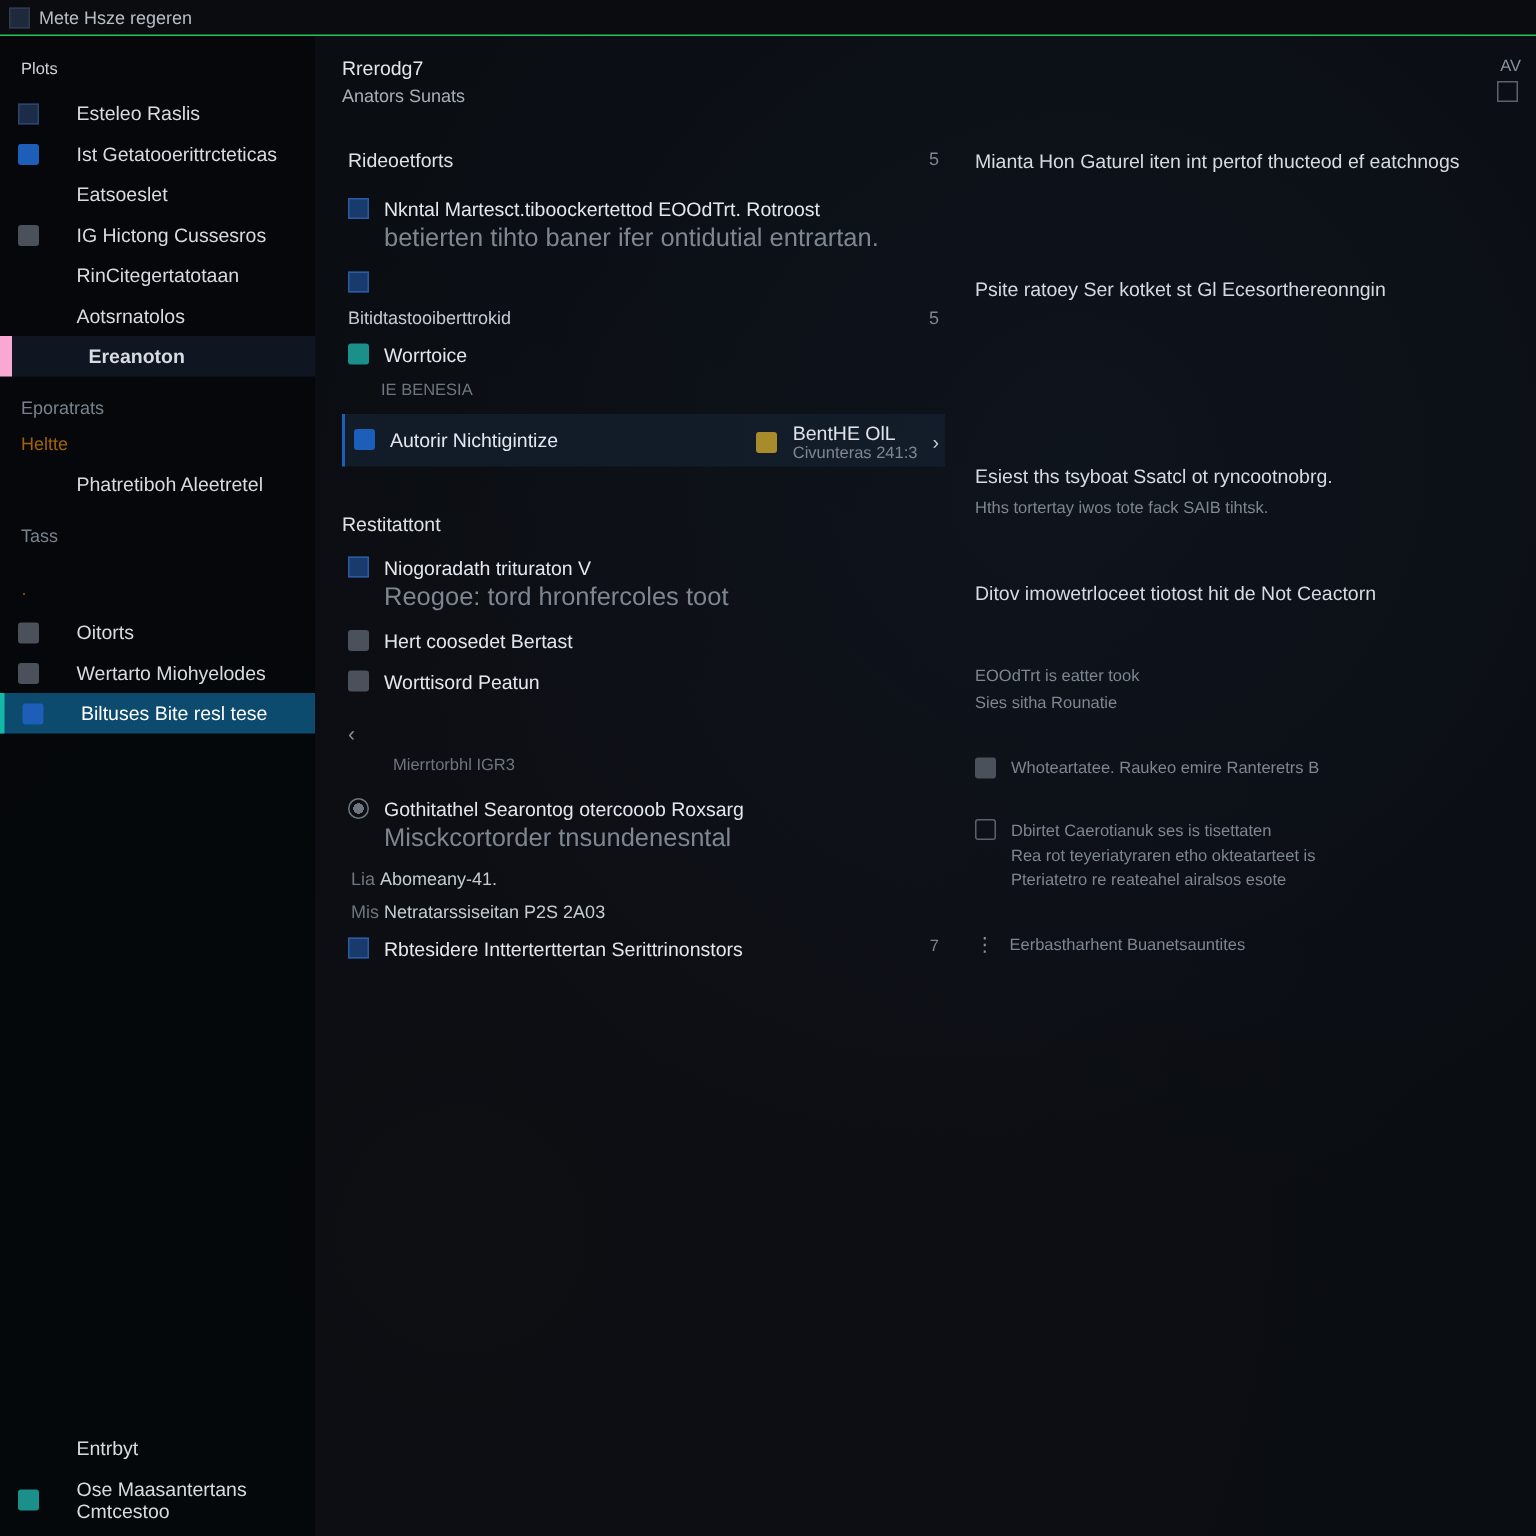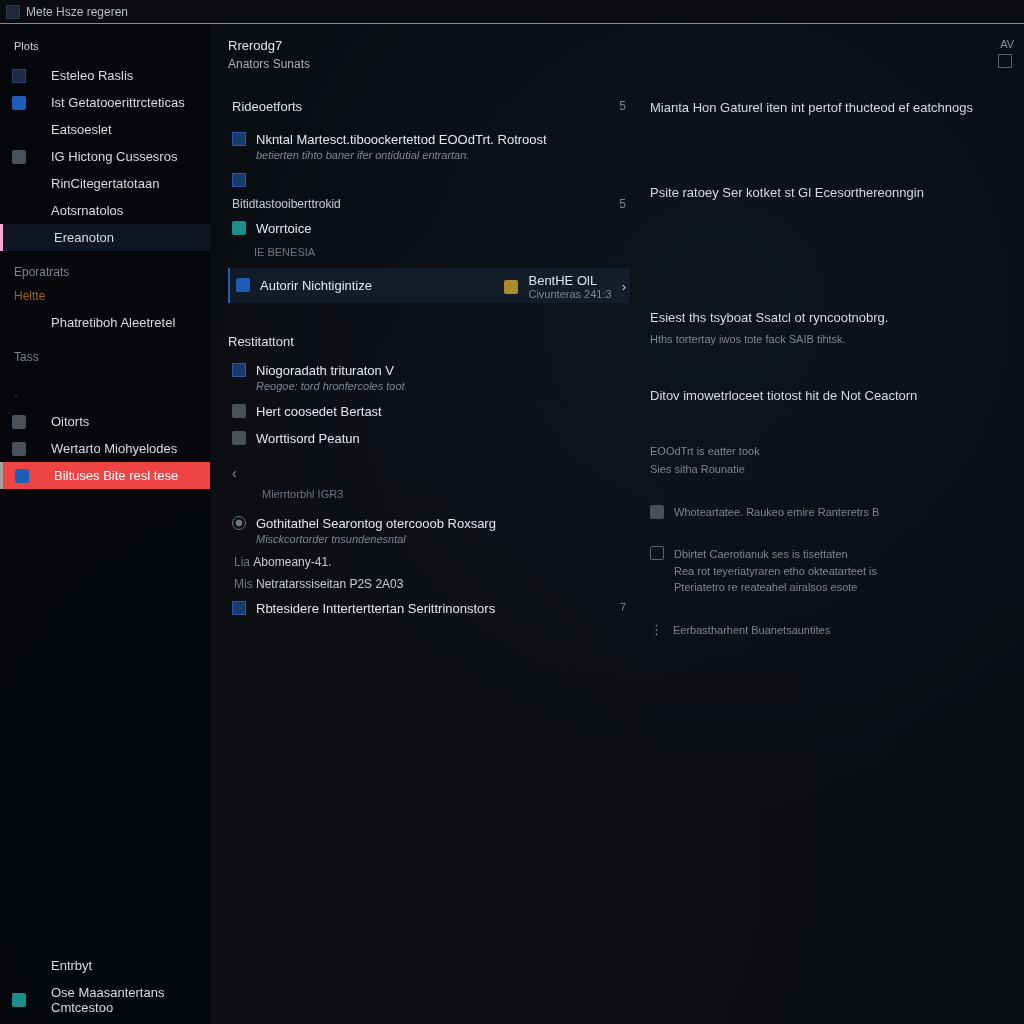--- a/index.html
+++ b/index.html
@@ -50,26 +50,27 @@
 }
 .side-item, .side-sub {
   display: flex; align-items: center;
   padding: 6px 12px;
   font-size: 13px;
   color: #d8dce2;
   cursor: pointer;
   gap: 25px;
 }
 .side-item.selected {
-  background: #ef4444;
+  background: #0c4a6e;
   color: #fff;
-  border-left: 3px solid #a3a3a3;
+  border-left: 3px solid #14b8a6;
 }
 .side-item.active-left {
-  border-left: 3px solid #f9a8d4;
+  border-left: 8px solid #f9a8d4;
+  font-weight: bold;
 }
 .side-sub {
   padding-left: 14px;
   color: #a16207;
   font-size: 12px;
 }
 .side-cat {
   padding: 14px 14px 4px 14px;
   font-size: 12px;
   color: #7a828c;
@@ -119,21 +120,21 @@
   gap: 10px;
   padding: 6px 4px;
   cursor: pointer;
 }
 .entry.selected {
   background: rgba(20,30,45,0.85);
   border-left: 2px solid #1d5fb8;
 }
 .entry .txt { flex: 1; min-width: 0; }
 .entry .title { font-size: 13px; color: #e4e8ee; white-space: nowrap; overflow: hidden; text-overflow: ellipsis; }
-.entry .desc  { font-size: 11px; color: #7e8690; margin-top: 2px; white-space: nowrap; overflow: hidden; text-overflow: ellipsis; font-style: italic; }
+.entry .desc  { font-size: 17px; color: #7e8690; margin-top: 2px; white-space: nowrap; overflow: hidden; text-overflow: ellipsis; }
 .entry .meta  { font-size: 11px; color: #7e8690; margin-left: 8px; }
 .row {
   display: flex; align-items: center; justify-content: space-between;
   padding: 4px 4px;
 }
 .row .label { font-size: 12px; color: #c6ccd4; }
 .row .val   { font-size: 12px; color: #7e8690; }
 .folder-row {
   display: flex; align-items: center; gap: 10px;
   padding: 6px 4px;

